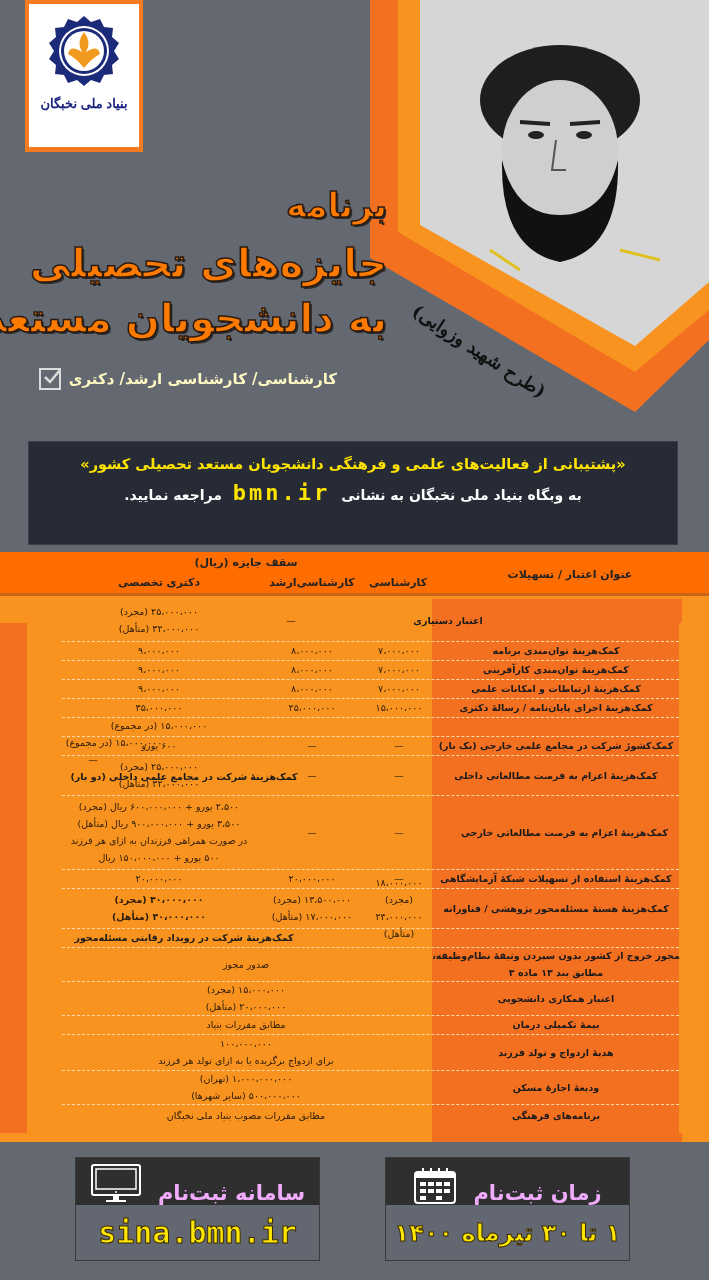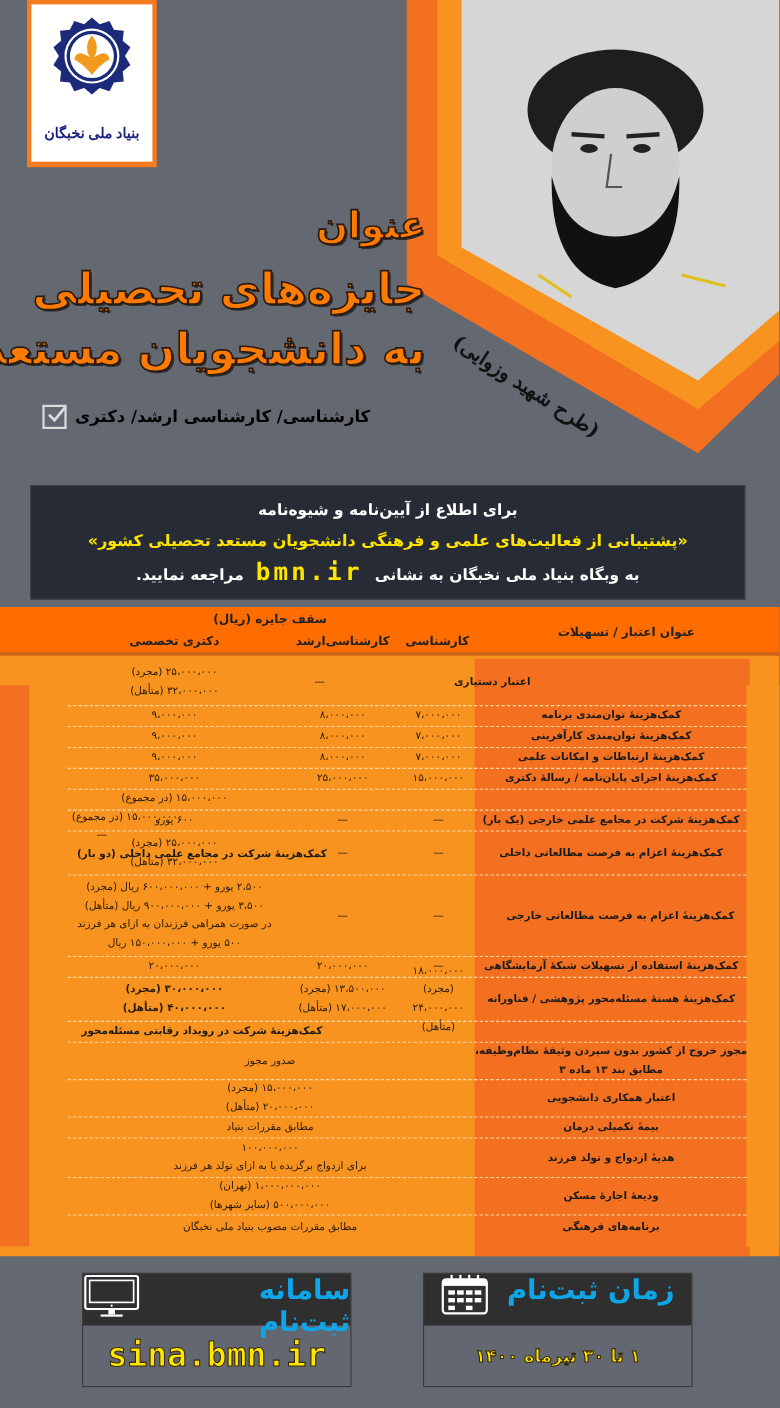--- a/index.html
+++ b/index.html
@@ -1,26 +1,26 @@
 <!DOCTYPE html>
 <html><head>
 <meta charset="utf-8">
 <style>
 *{box-sizing:border-box;margin:0;padding:0}
 body{width:709px;height:1280px;background:#646871;font-family:"DejaVu Sans",sans-serif;position:relative;overflow:hidden;direction:rtl}
 .abs{position:absolute}
 #banner{left:370px;top:0;width:339px;height:420px}
 #logo{left:25px;top:0;width:118px;height:152px;background:#f47b20;padding:4px 4px 5px 4px}
 #logo .inner{width:100%;height:100%;background:#fff;display:flex;flex-direction:column;align-items:center;justify-content:flex-start;padding-top:10px}
-#logo .caption{font-family:Liberation Serif, serif;color:#1a237e;font-size:13px;font-weight:bold;margin-top:23px;direction:rtl}
+#logo .caption{font-family:Liberation Sans, sans-serif;color:#1a237e;font-size:13px;font-weight:bold;margin-top:6px;direction:rtl}
 .title-line{position:absolute;right:322px;font-family:"DejaVu Sans",sans-serif;font-weight:bold;color:#ff7a00;-webkit-text-stroke:1.5px #2a1a10;text-shadow:2px 2px 0 #2b2b2b;white-space:nowrap;direction:rtl}
 #t1{top:185px;font-size:34px}
 #t2{top:240px;font-size:40px}
 #t3{top:295px;font-size:40px}
-#levels{right:372px;top:368px;color:#000000;font-size:15px;font-weight:bold;display:flex;align-items:center;gap:8px;white-space:nowrap}
+#levels{right:372px;top:368px;color:#fef9c3;font-size:15px;font-weight:bold;display:flex;align-items:center;gap:8px;white-space:nowrap}
 #levels .chk{width:22px;height:22px;border:2px solid #dcdcdc;position:relative;order:2}
 #caption-rot{left:420px;top:300px;transform:rotate(33deg);transform-origin:left top;font-family:"DejaVu Serif",serif;font-weight:bold;font-size:18px;color:#111;white-space:nowrap}
 #info{left:28px;top:441px;width:650px;height:104px;background:#262b36;border:1px solid #3a3f4a;text-align:center;padding-top:8px}
 #info .l1{color:#fff;font-size:14px;font-weight:bold;line-height:28px}
 #info .l2{color:#ffe400;font-size:14.5px;font-weight:bold;line-height:28px}
 #info .l3{color:#fff;font-size:14px;font-weight:bold;line-height:30px}
 #info .url{color:#ffe400;font-family:"DejaVu Sans Mono",monospace;font-size:22px;letter-spacing:3px;font-weight:bold;margin:0 6px;direction:ltr;display:inline-block}
 #table-wrap{left:0;top:552px;width:709px;height:590px;background:#f7931e}
 #thead{position:absolute;left:0;top:0;width:709px;height:44px;background:#ff6d00;border-bottom:3px solid #c9651a}
 #th-title{position:absolute;right:0;width:278px;top:0;height:44px;display:flex;align-items:center;justify-content:center;font-size:11px;font-weight:bold;color:#222}
@@ -33,21 +33,21 @@
 .row{position:absolute;left:60px;width:620px;display:flex;direction:ltr}
 .row .c-phd{width:198px;text-align:center}
 .row .c-ms{width:108px;text-align:center}
 .row .c-bs{width:66px;text-align:center}
 .row .c-title{width:248px;text-align:center;font-weight:bold}
 .row .span3{width:372px;text-align:center}
 .row div{display:flex;flex-direction:column;justify-content:center;align-items:center;font-size:9.5px;color:#2a1a0a;line-height:17px;direction:rtl}
 .row .c-title{font-size:9.5px;color:#1a1a1a}
 .dash{position:absolute;left:62px;width:617px;border-top:1px dashed #ffd9a8}
 .box{position:absolute;width:245px;background:#626771;border:1px solid #3a3a3a}
-.box .hd{height:47px;background:#2f2f30;color:#0ea5e9;display:flex;align-items:flex-start;justify-content:center;gap:16px;font-size:25px;font-weight:bold}
+.box .hd{height:47px;background:#2f2f30;color:#f0abfc;display:flex;align-items:flex-end;justify-content:center;gap:16px;font-size:21px;font-weight:bold}
 .box .bd{height:55px;display:flex;align-items:center;justify-content:center;color:#ffe600;font-weight:bold;-webkit-text-stroke:1px #3a2a00}
 #box-reg{left:385px;top:1157px}
 #box-sys{left:75px;top:1157px}
 </style>
 </head>
 <body>
 
 <svg id="banner" class="abs" viewBox="0 0 339 420" width="339" height="420">
   <polygon points="0,0 339,0 339,340 265,412 0,258" fill="#f37021"></polygon>
   <polygon points="28,0 339,0 339,310 265,372 28,232" fill="#f7931e"></polygon>
@@ -71,35 +71,34 @@
       <polygon points="38,2 45,8 54,5 58,13 67,14 66,23 73,29 68,37 73,45 66,51 67,60 58,61 54,69 45,66 38,72 31,66 22,69 18,61 9,60 10,51 3,45 8,37 3,29 10,23 9,14 18,13 22,5 31,8" fill="#1c2a7a"></polygon>
       <circle cx="38" cy="37" r="25" fill="#fff"></circle>
       <circle cx="38" cy="37" r="23" fill="#1c2a7a"></circle>
       <circle cx="38" cy="37" r="20" fill="#fff"></circle>
       <path d="M38 18 Q46 28 40 38 Q52 30 54 40 Q46 44 38 54 Q30 44 22 40 Q24 30 36 38 Q30 28 38 18Z" fill="#f29a1e"></path>
     </svg>
     <div class="caption">بنیاد ملی نخبگان</div>
   </div>
 </div>
 
-<div id="t1" class="title-line">عنوان</div>
+<div id="t1" class="title-line">برنامه</div>
 <div id="t2" class="title-line">جایزه‌های تحصیلی</div>
 <div id="t3" class="title-line">به دانشجویان مستعد</div>
 
 <div id="levels" class="abs">
   <span>کارشناسی/ کارشناسی ارشد/ دکتری</span>
   <span class="chk">
     <svg width="18" height="18" viewBox="0 0 18 18" style="position:absolute;left:1px;top:-2px">
         <path d="M3 9 L8 14 L18 2" stroke="#dcdcdc" stroke-width="2.5" fill="none"></path>
       </svg>
   </span>
 </div>
 
 <div id="info" class="abs">
-  <div class="l1">برای اطلاع از آیین‌نامه و شیوه‌نامه</div>
   <div class="l2">«پشتیبانی از فعالیت‌های علمی و فرهنگی دانشجویان مستعد تحصیلی کشور»</div>
   <div class="l3">
     <span>به وبگاه بنیاد ملی نخبگان به نشانی</span>
     <span class="url">bmn.ir</span>
     <span>مراجعه نمایید.</span>
   </div>
 </div>
 
 <div id="table-wrap" class="abs">
   <div id="col-title-bg"></div>
@@ -152,21 +151,21 @@
         <div class="c-phd" style="white-space: pre-line;">۱۵،۰۰۰،۰۰۰ (در مجموع)</div>
         <div class="c-ms" style="white-space: pre-line;">۱۵،۰۰۰،۰۰۰ (در مجموع)</div>
         <div class="c-bs" style="white-space: pre-line;">—</div>
         <div class="c-title" style="white-space: pre-line;">کمک‌هزینهٔ شرکت در مجامع علمی داخلی (دو بار)</div>
       </div>
       <div class="dash" style="top: 137px;"></div>
       <div class="row" style="top: 137px; height: 19px;">
         <div class="c-phd" style="white-space: pre-line;">۶۰۰ یورو</div>
         <div class="c-ms" style="white-space: pre-line;">—</div>
         <div class="c-bs" style="white-space: pre-line;">—</div>
-        <div class="c-title" style="white-space: pre-line;">کمک‌هزینهٔ شرکت در مجامع علمی خارجی (یک بار)</div>
+        <div class="c-title" style="white-space: pre-line;">کمک‌کشورٔ شرکت در مجامع علمی خارجی (یک بار)</div>
       </div>
       <div class="dash" style="top: 156px;"></div>
       <div class="row" style="top: 156px; height: 40px;">
         <div class="c-phd" style="white-space: pre-line;">۲۵،۰۰۰،۰۰۰ (مجرد)
 ۳۲،۰۰۰،۰۰۰ (متأهل)</div>
         <div class="c-ms" style="white-space: pre-line;">—</div>
         <div class="c-bs" style="white-space: pre-line;">—</div>
         <div class="c-title" style="white-space: pre-line;">کمک‌هزینهٔ اعزام به فرصت مطالعاتی داخلی</div>
       </div>
       <div class="dash" style="top: 196px;"></div>
@@ -253,21 +252,21 @@
           <rect x="31" y="15" width="6" height="4"></rect>
       <rect x="7" y="22" width="6" height="4"></rect>
           <rect x="15" y="22" width="6" height="4"></rect>
           <rect x="23" y="22" width="6" height="4"></rect>
           <rect x="31" y="22" width="6" height="4"></rect>
       <rect x="7" y="29" width="6" height="4"></rect>
           <rect x="23" y="29" width="6" height="4"></rect>
         </g>
     </svg>
   </div>
-  <div class="bd" style="font-size:16px">۱ تا ۳۰ تیرماه ۱۴۰۰</div>
+  <div class="bd" style="font-size:24px">۱ تا ۳۰ تیرماه ۱۴۰۰</div>
 </div>
 
 <div id="box-sys" class="box abs">
   <div class="hd">
     <span>سامانه ثبت‌نام</span>
     <svg width="52" height="42" viewBox="0 0 52 42">
       <rect x="2" y="2" width="48" height="30" rx="2" fill="none" stroke="#fff" stroke-width="2"></rect>
       <rect x="6" y="6" width="40" height="20" fill="none" stroke="#fff" stroke-width="1.5"></rect>
       <circle cx="26" cy="29" r="1" fill="#fff"></circle>
       <rect x="23" y="32" width="6" height="5" fill="#fff"></rect>

